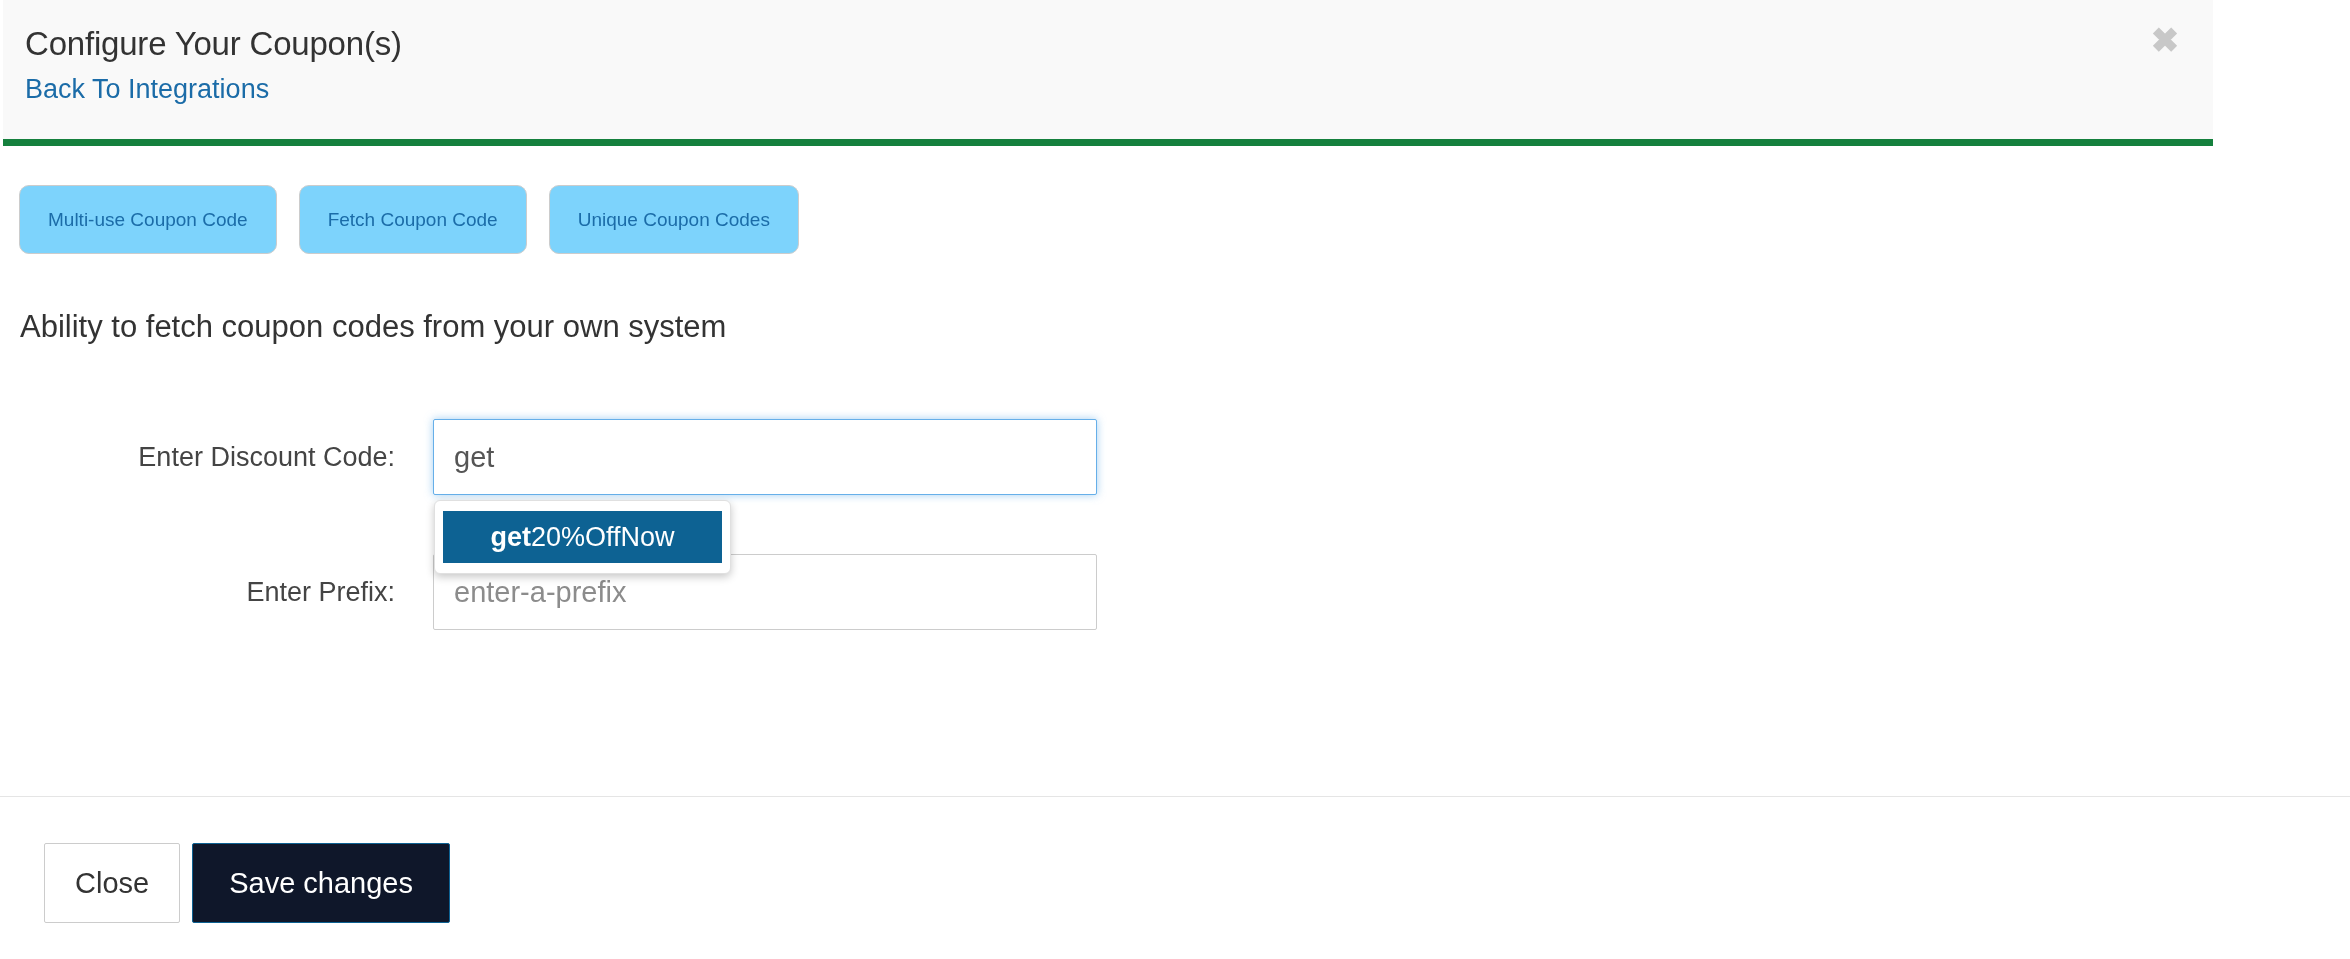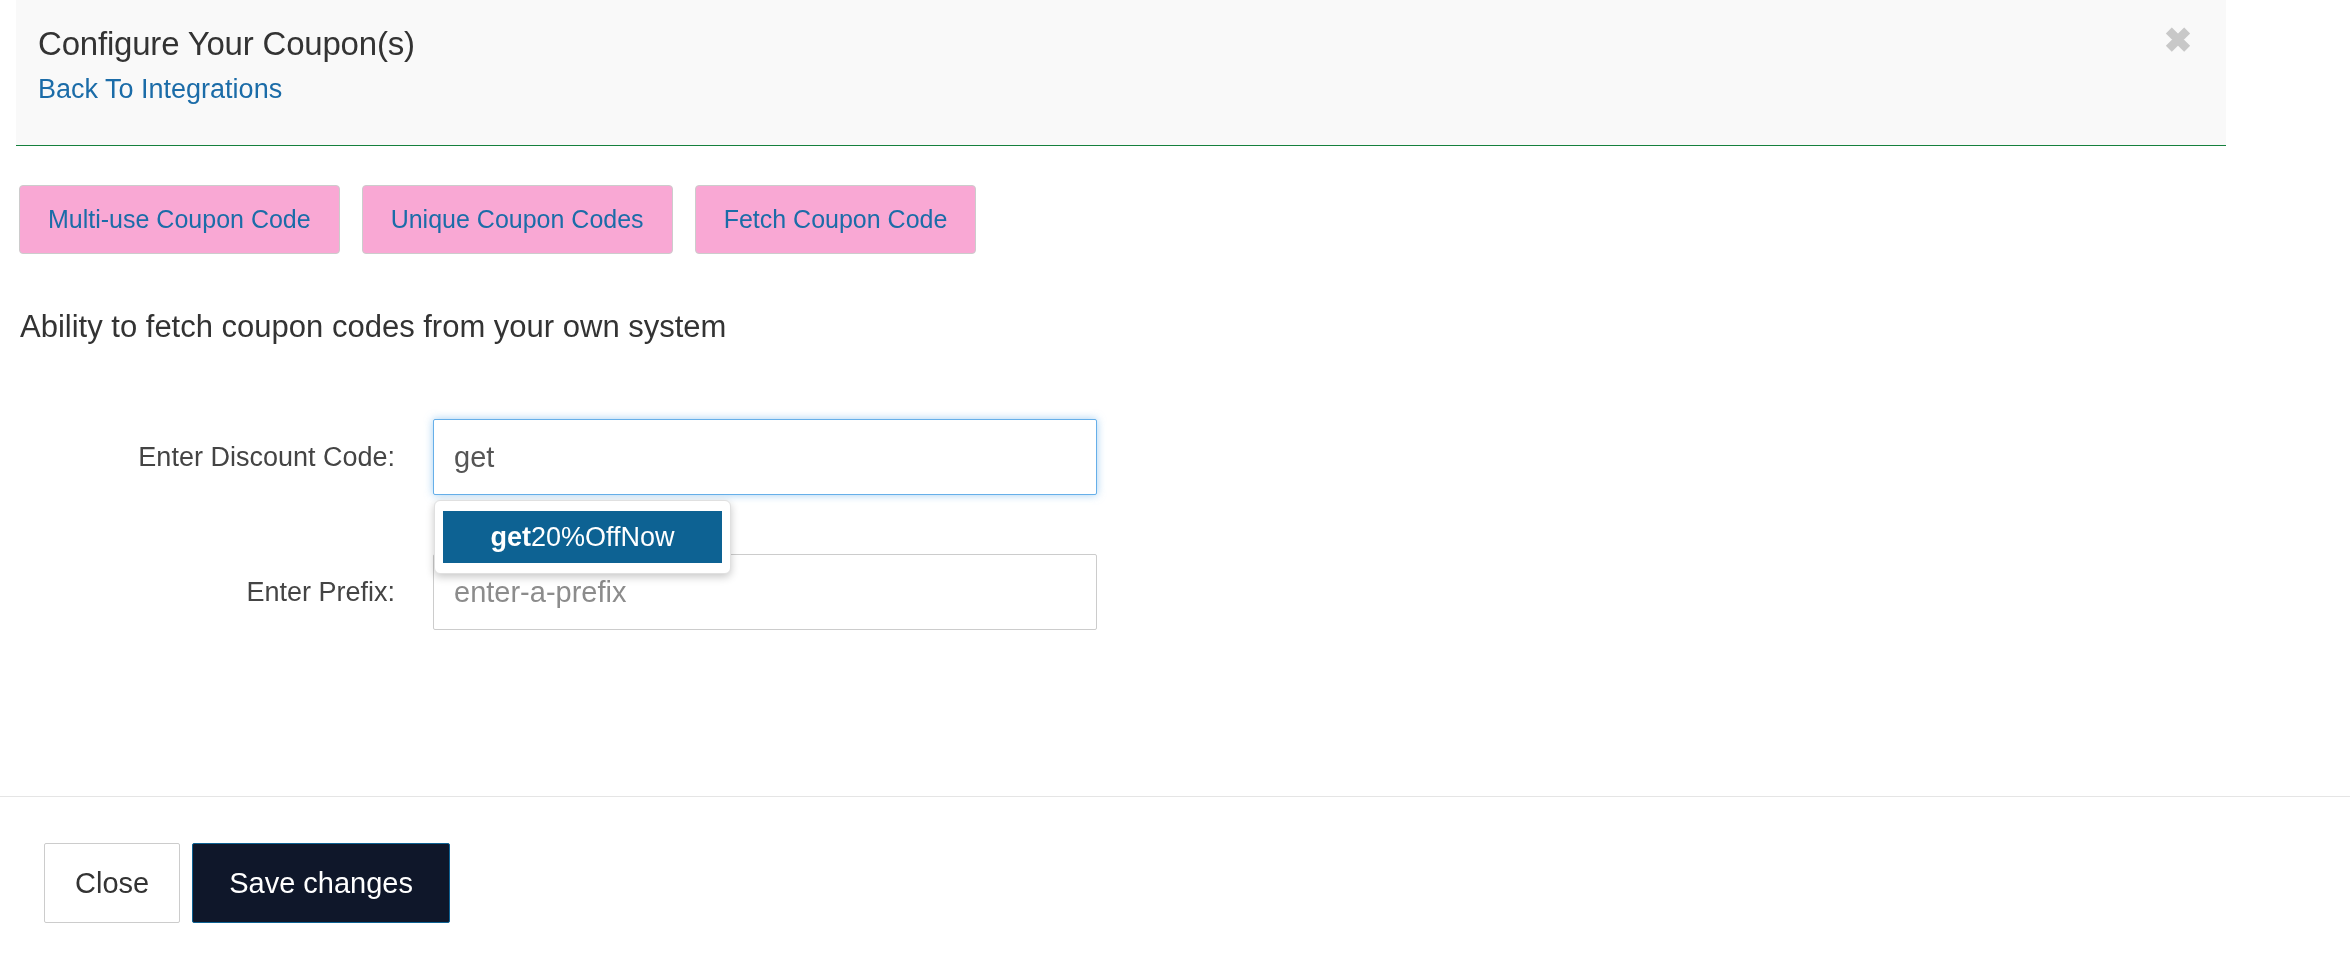--- a/index.html
+++ b/index.html
@@ -18,26 +18,26 @@
   .modal {
     position: relative;
     width: 2350px;
     height: 959px;
     background: #ffffff;
   }
 
   
   .modal-header {
     position: absolute;
-    left: 16px;
+    left: 3px;
     top: 0;
     width: 2210px;
     height: 146px;
     background: #f9f9f9;
-    border-bottom: 1px solid #15803d;
+    border-bottom: 7px solid #15803d;
     box-sizing: border-box;
   }
   .header-title {
     position: absolute;
     left: 22px;
     top: 26px;
     font-size: 33px;
     font-weight: 400;
     color: #333333;
     letter-spacing: -0.2px;
@@ -80,25 +80,25 @@
   .tab-row {
     position: absolute;
     left: 19px;
     top: 185px;
     display: flex;
     gap: 22px;
   }
   .tab-btn {
     height: 69px;
     box-sizing: border-box;
-    background: #f9a8d4;
+    background: #7dd3fc;
     border: 1px solid #cccccc;
-    border-radius: 4px;
+    border-radius: 10px;
     color: #1b6ca8;
-    font-size: 25px;
+    font-size: 19px;
     font-family: "Liberation Sans", sans-serif;
     padding: 0 28px;
     cursor: pointer;
     display: flex;
     align-items: center;
     justify-content: center;
     white-space: nowrap;
   }
 
   
@@ -238,22 +238,22 @@
 <div class="modal">
 
   <div class="modal-header">
     <div class="header-title">Configure Your Coupon(s)</div>
     <a class="header-backlink">Back To Integrations</a>
     <button class="close-x">✖</button>
   </div>
 
   <div class="tab-row">
     <button class="tab-btn">Multi-use Coupon Code</button>
+    <button class="tab-btn">Fetch Coupon Code</button>
     <button class="tab-btn">Unique Coupon Codes</button>
-    <button class="tab-btn">Fetch Coupon Code</button>
   </div>
 
   <div class="section-heading">Ability to fetch coupon codes from your own system</div>
 
   <div class="form-row row-code">
     <div class="field-label">Enter Discount Code:</div>
     <input class="field-input is-focused" type="text" value="get" style="">
   </div>
 
   <div class="form-row row-prefix">

